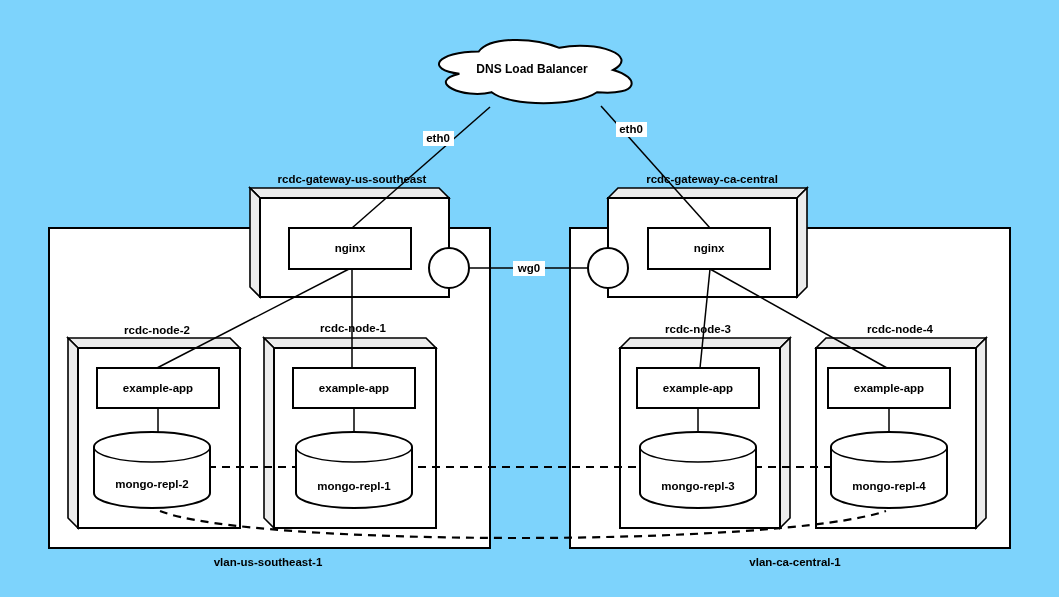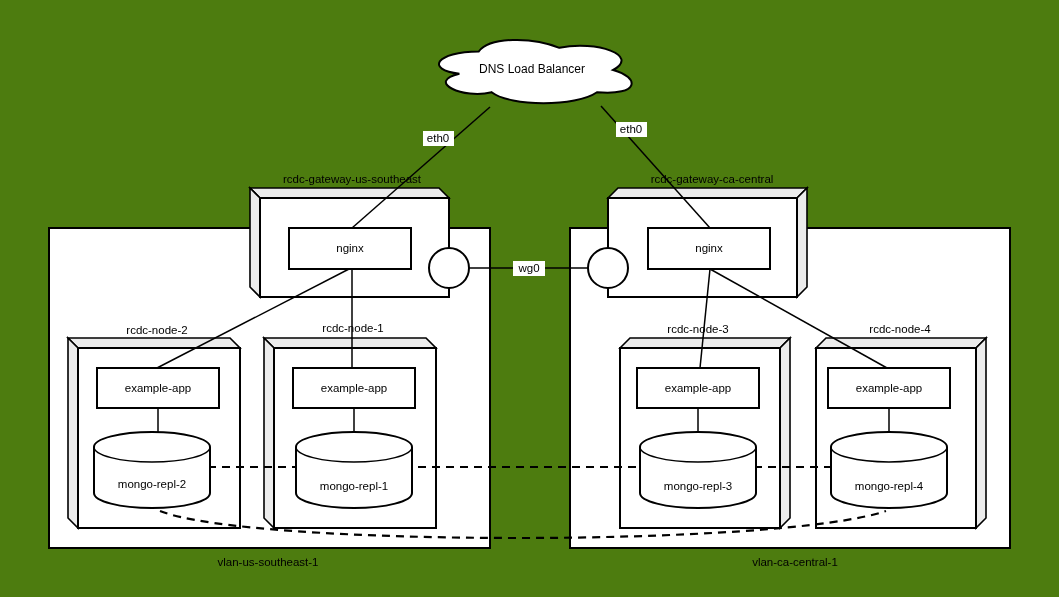--- a/index.html
+++ b/index.html
@@ -1,16 +1,16 @@
 <!DOCTYPE html>
 <html><head>
 <meta charset="utf-8">
 <style>
   html,body{margin:0;padding:0;background:#ffffff;}
-  .stage{width:1059px;height:597px;position:relative;background:#4d7c0f;overflow:hidden;}
+  .stage{width:1059px;height:597px;position:relative;background:#7dd3fc;overflow:hidden;font-weight:bold;}
   .shape{stroke:#000;stroke-width:2;fill:#fff;}
   .face{stroke:#000;stroke-width:1.6;fill:#ECECEC;}
   .conn{stroke:#000;stroke-width:1.5;fill:none;}
   .dash{stroke:#000;stroke-width:2.2;fill:none;stroke-dasharray:8 6;}
   .lbl{font-family:"Liberation Sans", sans-serif;font-size:11.5px;fill:#000;
        text-anchor:middle;dominant-baseline:middle;}
   .lbl-big{font-family:"Liberation Sans", sans-serif;font-size:12px;fill:#000;
        text-anchor:middle;dominant-baseline:middle;}
   .lblbg{fill:#ffffff;stroke:none;}
 </style>

